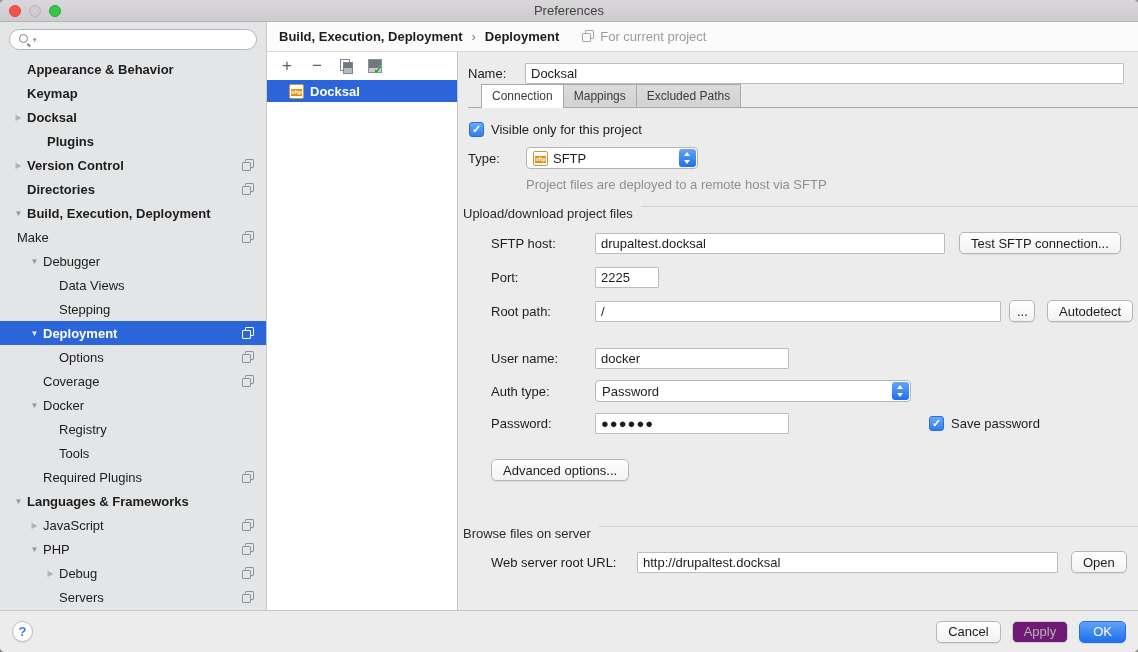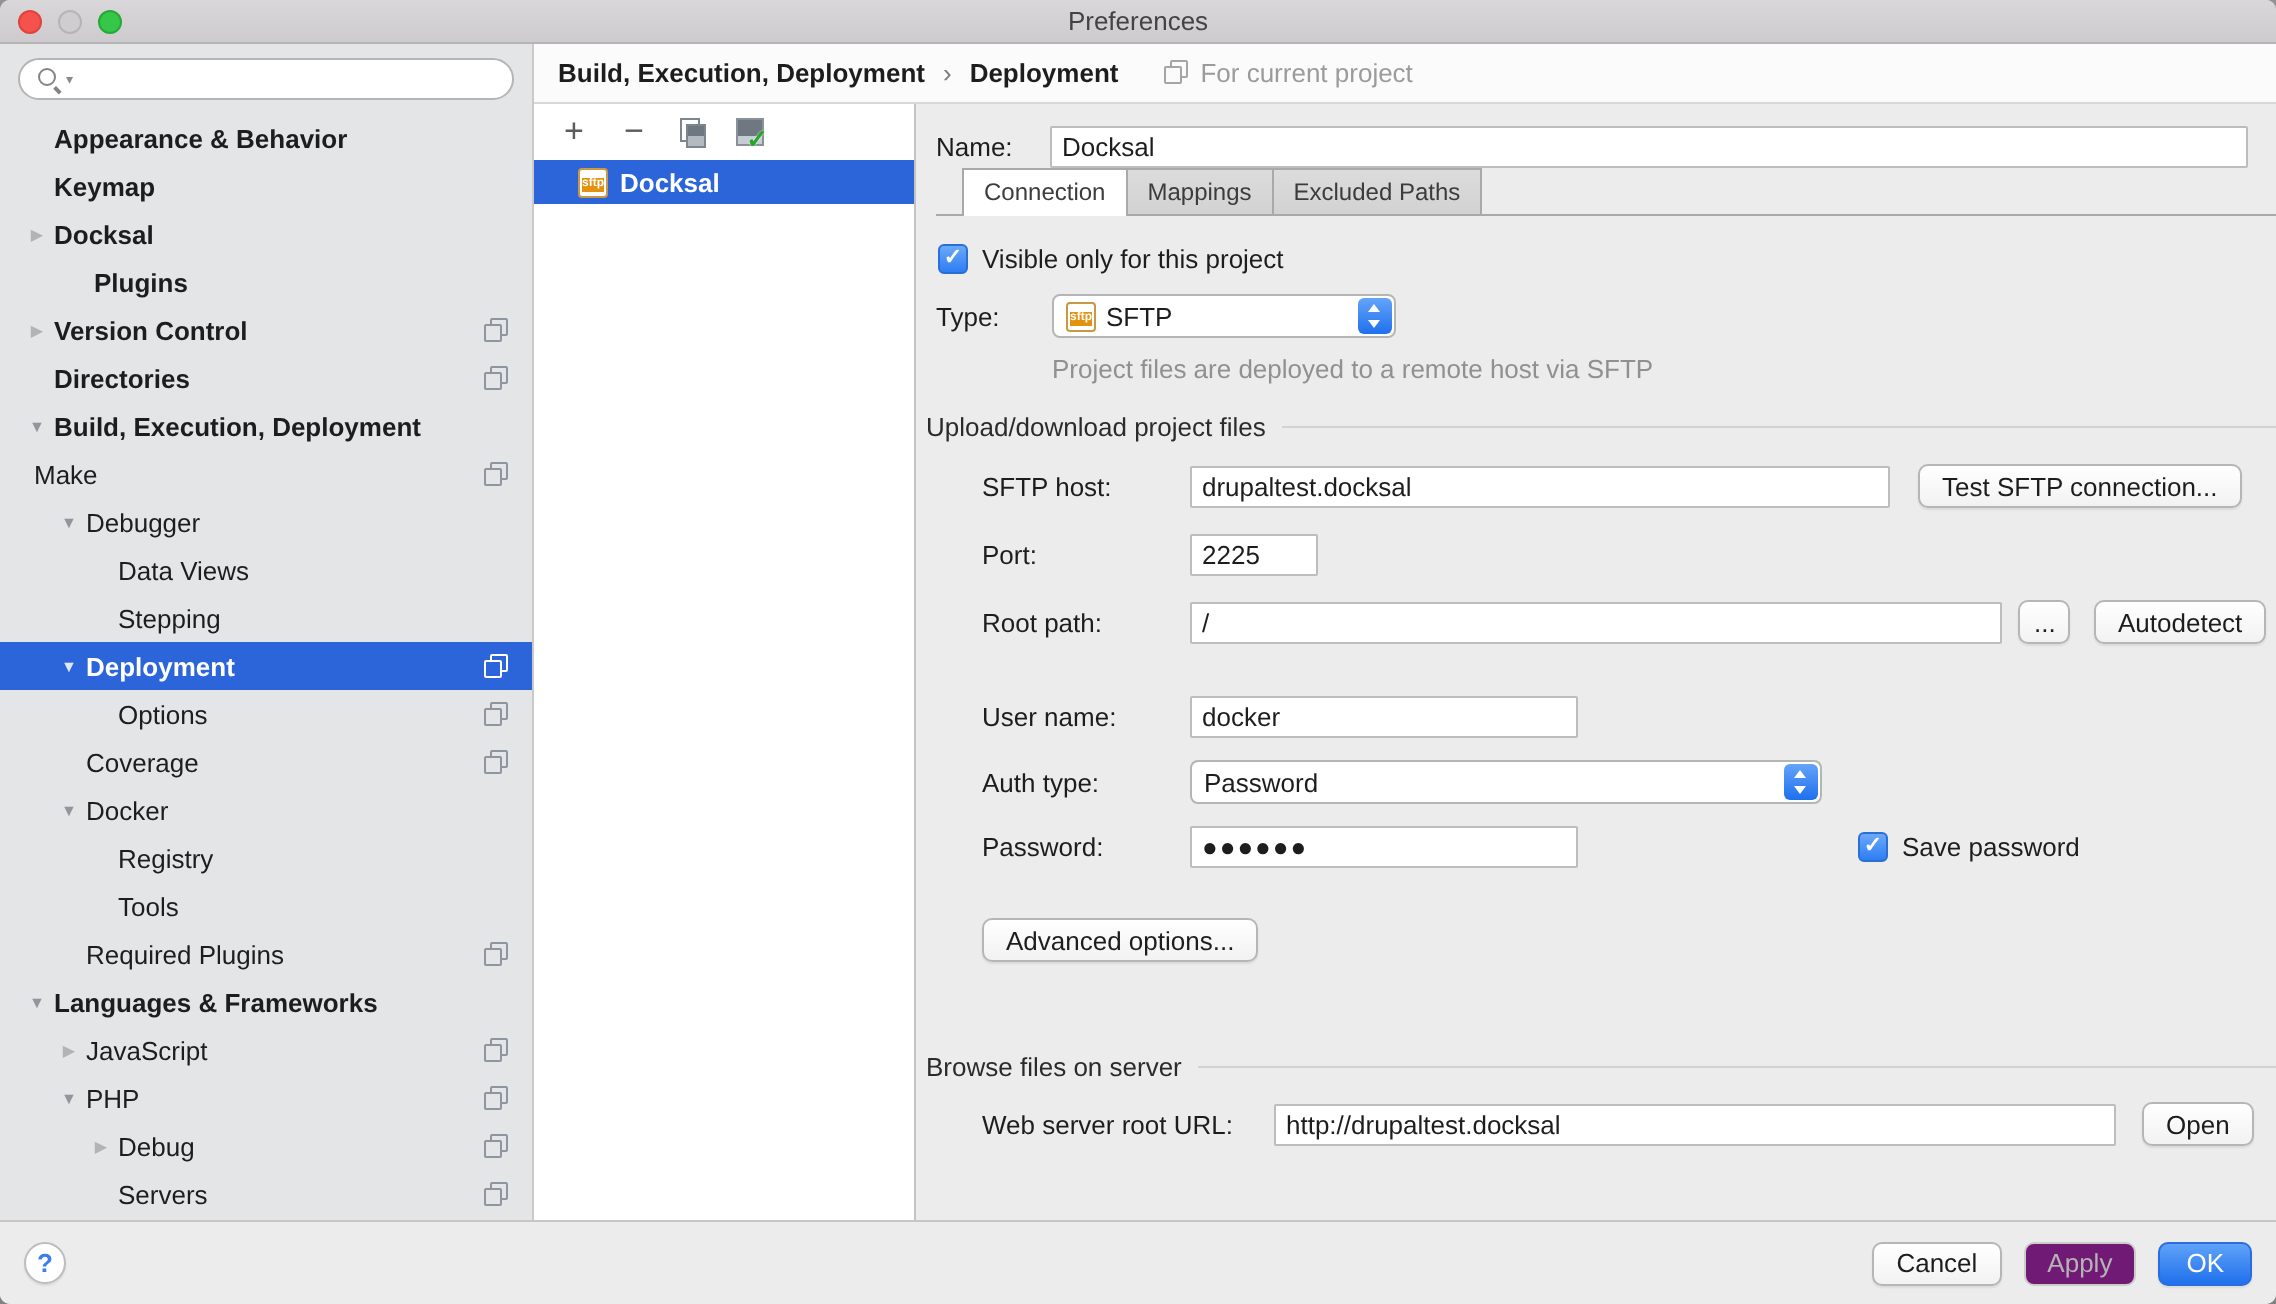--- a/index.html
+++ b/index.html
@@ -119,21 +119,21 @@
              background:linear-gradient(#64a4f9,#1f70ee); }
   .stepper::before { content:""; position:absolute; left:5px; top:3px;
                      border-left:3.5px solid transparent; border-right:3.5px solid transparent;
                      border-bottom:4.5px solid #fff; }
   .stepper::after { content:""; position:absolute; left:5px; bottom:3px;
                     border-left:3.5px solid transparent; border-right:3.5px solid transparent;
                     border-top:4.5px solid #fff; }
   .type-dd { width:172px; }
   .hint { margin:8px 0 0 68px; color:#909090; }
 
-  .section { display:flex; align-items:center; margin-left:5px; }
+  .section { display:flex; margin-left:5px; }
   .section .sec-label { color:#2b2b2b; white-space:nowrap; }
   .section .sec-line { flex:1; border-top:1px solid #d2d2d2; margin-left:8px; }
   .sec-upload { margin-top:14px; }
   .sec-browse { margin-top:45px; }
 
   .grow { margin-left:33px; }
   .grow .flabel { width:104px; flex:none; }
   .sftp-row { margin-top:11px; }
   .sftp-row input { width:350px; }
   .port-row { margin-top:13px; }

